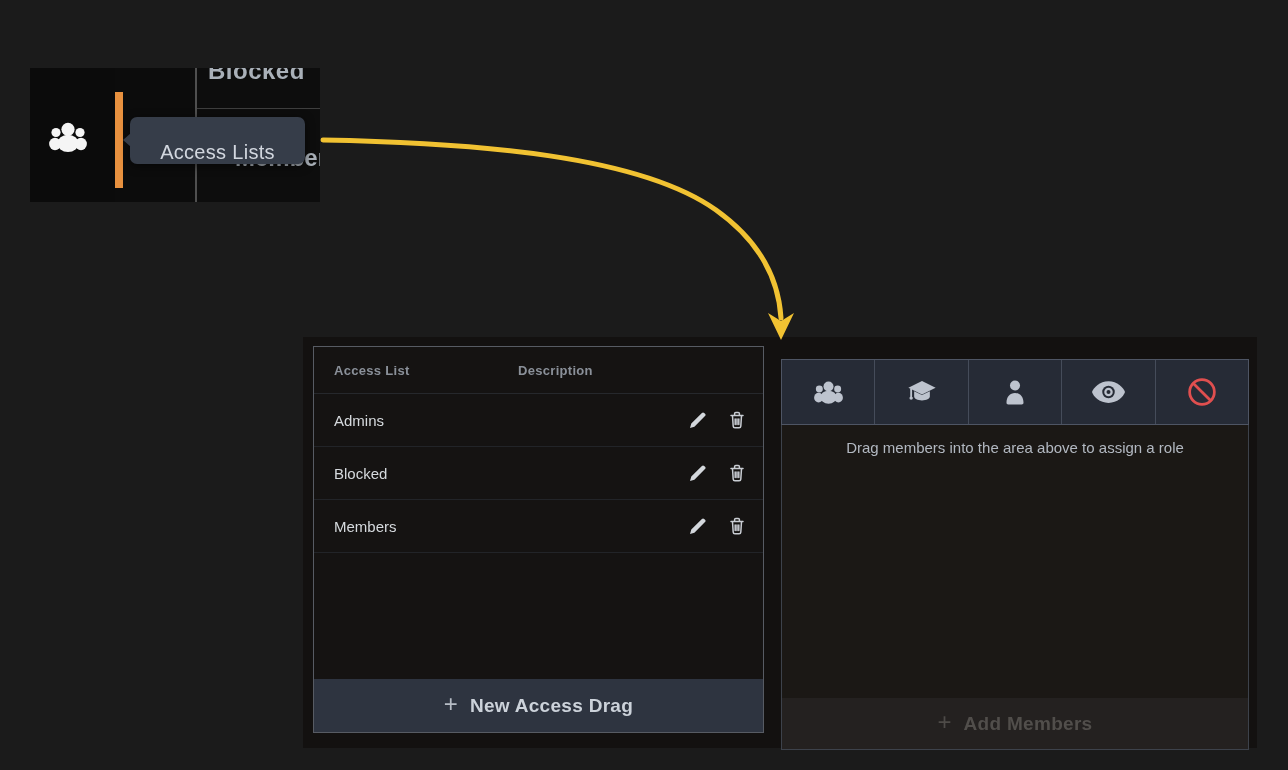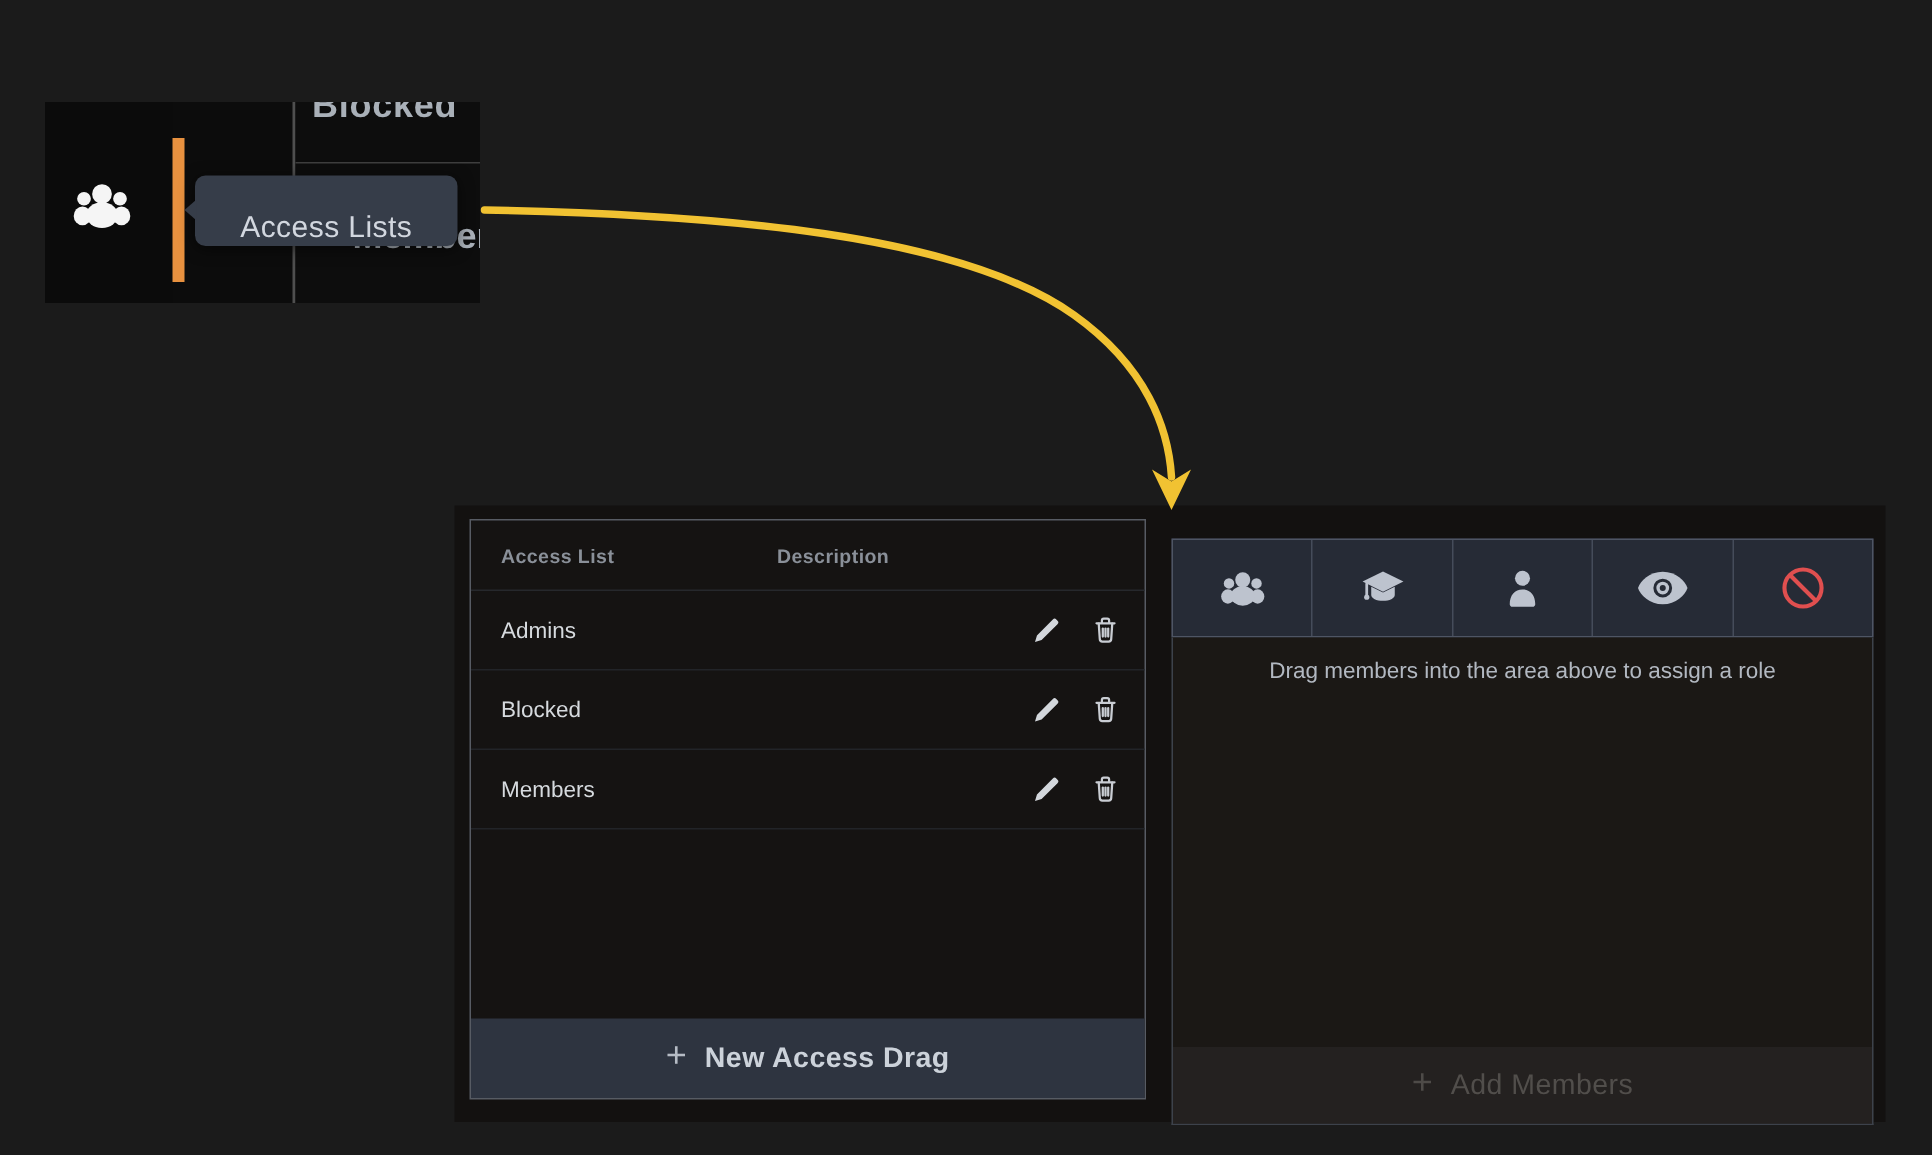--- a/index.html
+++ b/index.html
@@ -85,21 +85,21 @@
     flex:1; border:1px solid #3d424b; border-top:none; background:#1b1815;
     position:relative; display:flex; flex-direction:column;
   }
   .hint { text-align:center; margin-top:14px; font-size:15px; color:#b2b8c1; }
   .rp-footer {
     position:absolute; left:0; right:0; bottom:0; height:51px; background:#242120;
     display:flex; align-items:center; justify-content:center; gap:12px;
     border:none; width:100%; cursor:default;
   }
   .rp-footer .plus { font-size:24px; font-weight:400; color:#4e4b48; margin-top:-3px; }
-  .rp-footer .label { font-size:19px; font-weight:normal; color:#514e4b; letter-spacing:.3px; }
+  .rp-footer .label { font-size:19px; font-weight:bold; color:#514e4b; letter-spacing:.3px; }
 
   .ic { fill:#bdc3ce; }
 </style>
 </head>
 <body>
 
 <div class="mini">
   <div class="mini-sidebar">
     <svg width="40" height="33" viewBox="0 0 28 22">
       <g fill="#f5f5f5">

